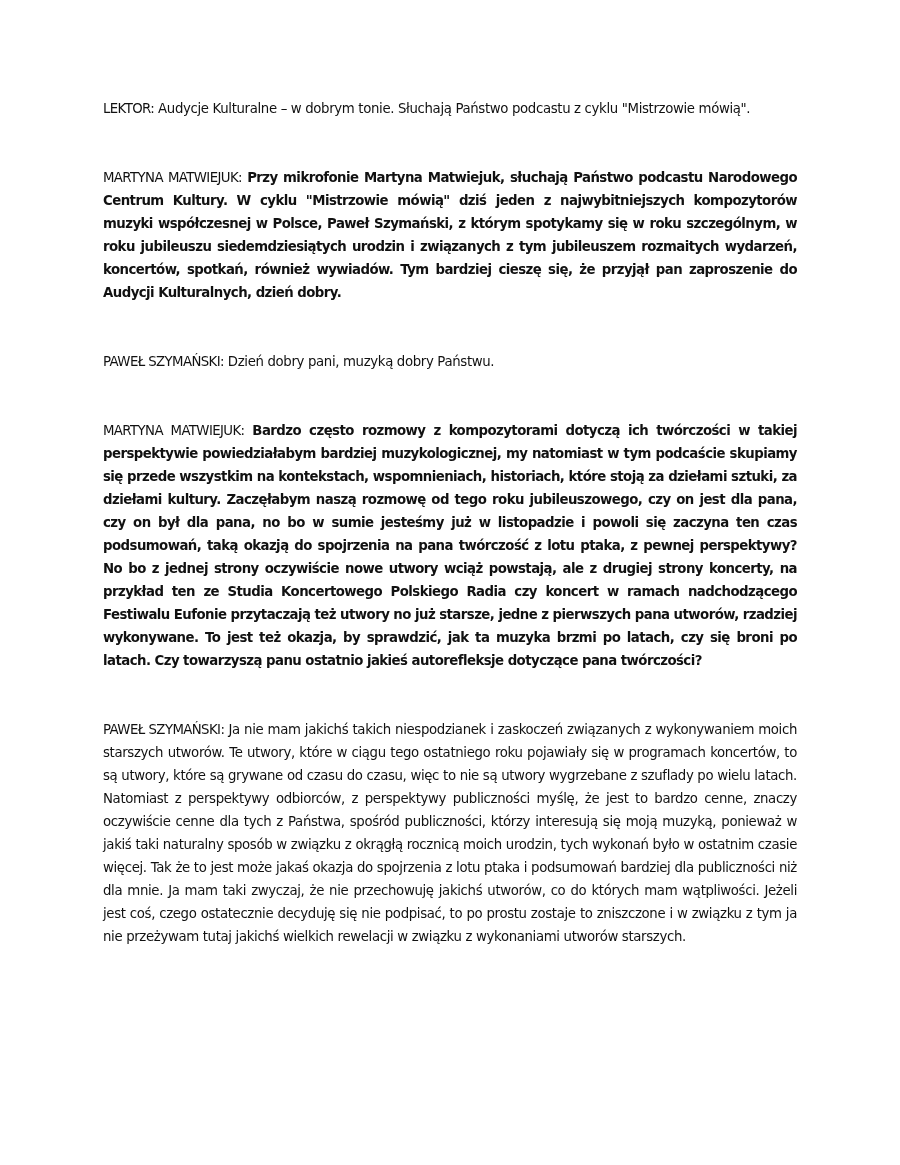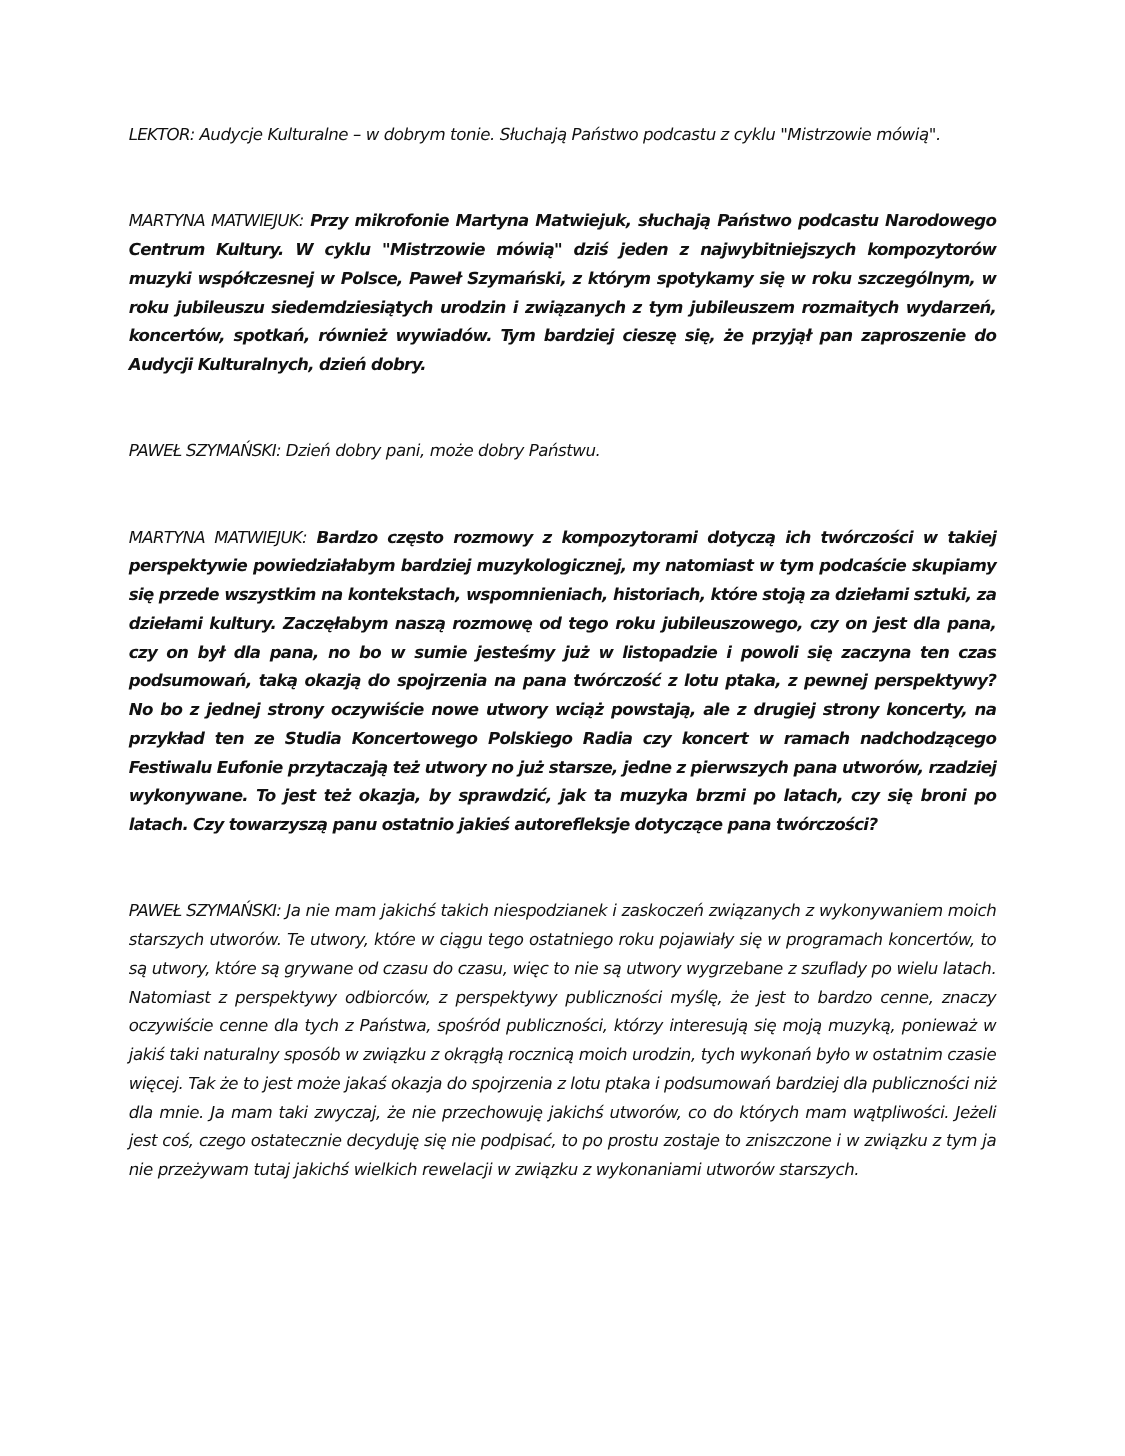--- a/index.html
+++ b/index.html
@@ -7,21 +7,20 @@
   .page {
     position: absolute;
     left: 103px;
     top: 97px;
     width: 694px;
     font-family: "DejaVu Sans", sans-serif;
     font-size: 13.3px;
     line-height: 23px;
     color: #111;
     letter-spacing: -0.35px;
-    font-style: italic;
   }
   .para { margin: 0; text-align: justify; }
   .gap { height: 46px; }
   .speaker { font-weight: normal; letter-spacing: -0.6px; }
   .bold { font-weight: bold; letter-spacing: -0.55px; }
   .plain { font-weight: normal; }
 </style>
 </head>
 <body>
 
@@ -34,21 +33,21 @@
   <div class="gap"></div>
 
   <p class="para">
     <span class="speaker">MARTYNA MATWIEJUK:</span>
     <span class="bold">Przy mikrofonie Martyna Matwiejuk, słuchają Państwo podcastu Narodowego Centrum Kultury. W cyklu "Mistrzowie mówią" dziś jeden z najwybitniejszych kompozytorów muzyki współczesnej w Polsce, Paweł Szymański, z którym spotykamy się w roku szczególnym, w roku jubileuszu siedemdziesiątych urodzin i związanych z tym jubileuszem rozmaitych wydarzeń, koncertów, spotkań, również wywiadów. Tym bardziej cieszę się, że przyjął pan zaproszenie do Audycji Kulturalnych, dzień dobry.</span>
   </p>
   <div class="gap"></div>
 
   <p class="para">
     <span class="speaker">PAWEŁ SZYMAŃSKI:</span>
-    <span class="plain">Dzień dobry pani, może dobry Państwu.</span>
+    <span class="plain">Dzień dobry pani, muzyką dobry Państwu.</span>
   </p>
   <div class="gap"></div>
 
   <p class="para">
     <span class="speaker">MARTYNA MATWIEJUK:</span>
     <span class="bold">Bardzo często rozmowy z kompozytorami dotyczą ich twórczości w takiej perspektywie powiedziałabym bardziej muzykologicznej, my natomiast w tym podcaście skupiamy się przede wszystkim na kontekstach, wspomnieniach, historiach, które stoją za dziełami sztuki, za dziełami kultury. Zaczęłabym naszą rozmowę od tego roku jubileuszowego, czy on jest dla pana, czy on był dla pana, no bo w sumie jesteśmy już w listopadzie i powoli się zaczyna ten czas podsumowań, taką okazją do spojrzenia na pana twórczość z lotu ptaka, z pewnej perspektywy? No bo z jednej strony oczywiście nowe utwory wciąż powstają, ale z drugiej strony koncerty, na przykład ten ze Studia Koncertowego Polskiego Radia czy koncert w ramach nadchodzącego Festiwalu Eufonie przytaczają też utwory no już starsze, jedne z pierwszych pana utworów, rzadziej wykonywane. To jest też okazja, by sprawdzić, jak ta muzyka brzmi po latach, czy się broni po latach. Czy towarzyszą panu ostatnio jakieś autorefleksje dotyczące pana twórczości?</span>
   </p>
   <div class="gap"></div>
 
   <p class="para">

